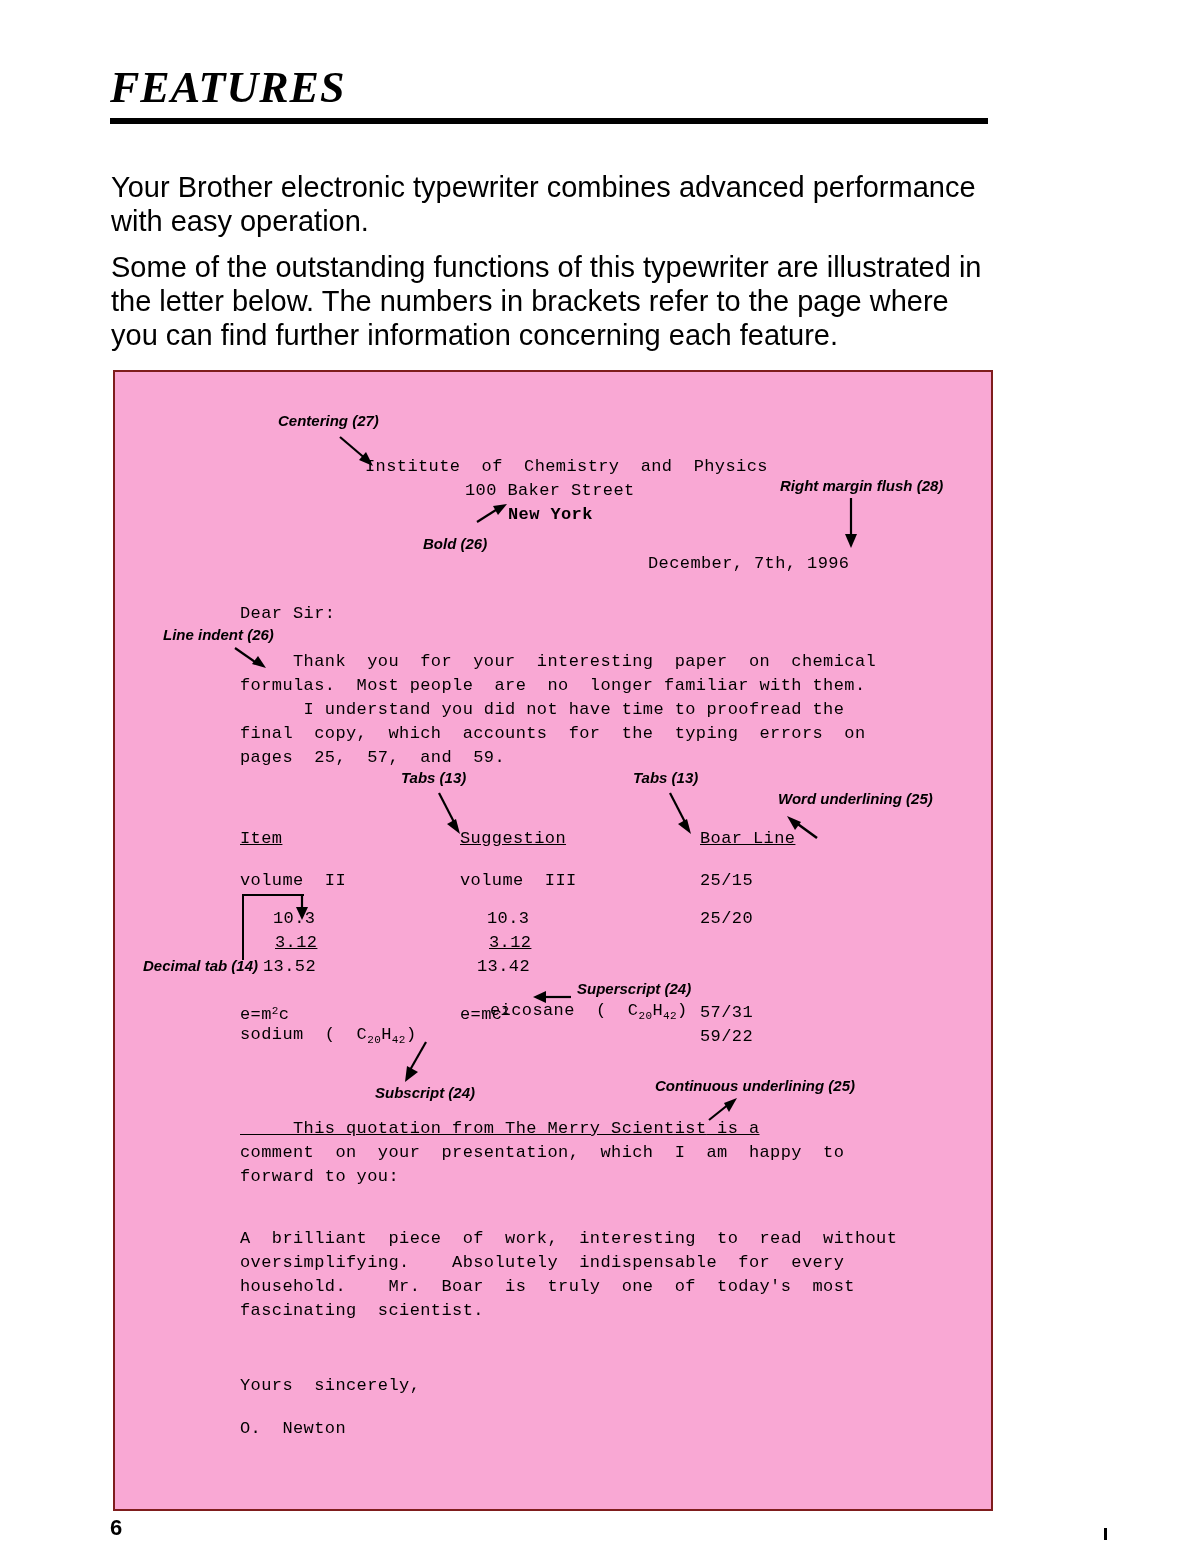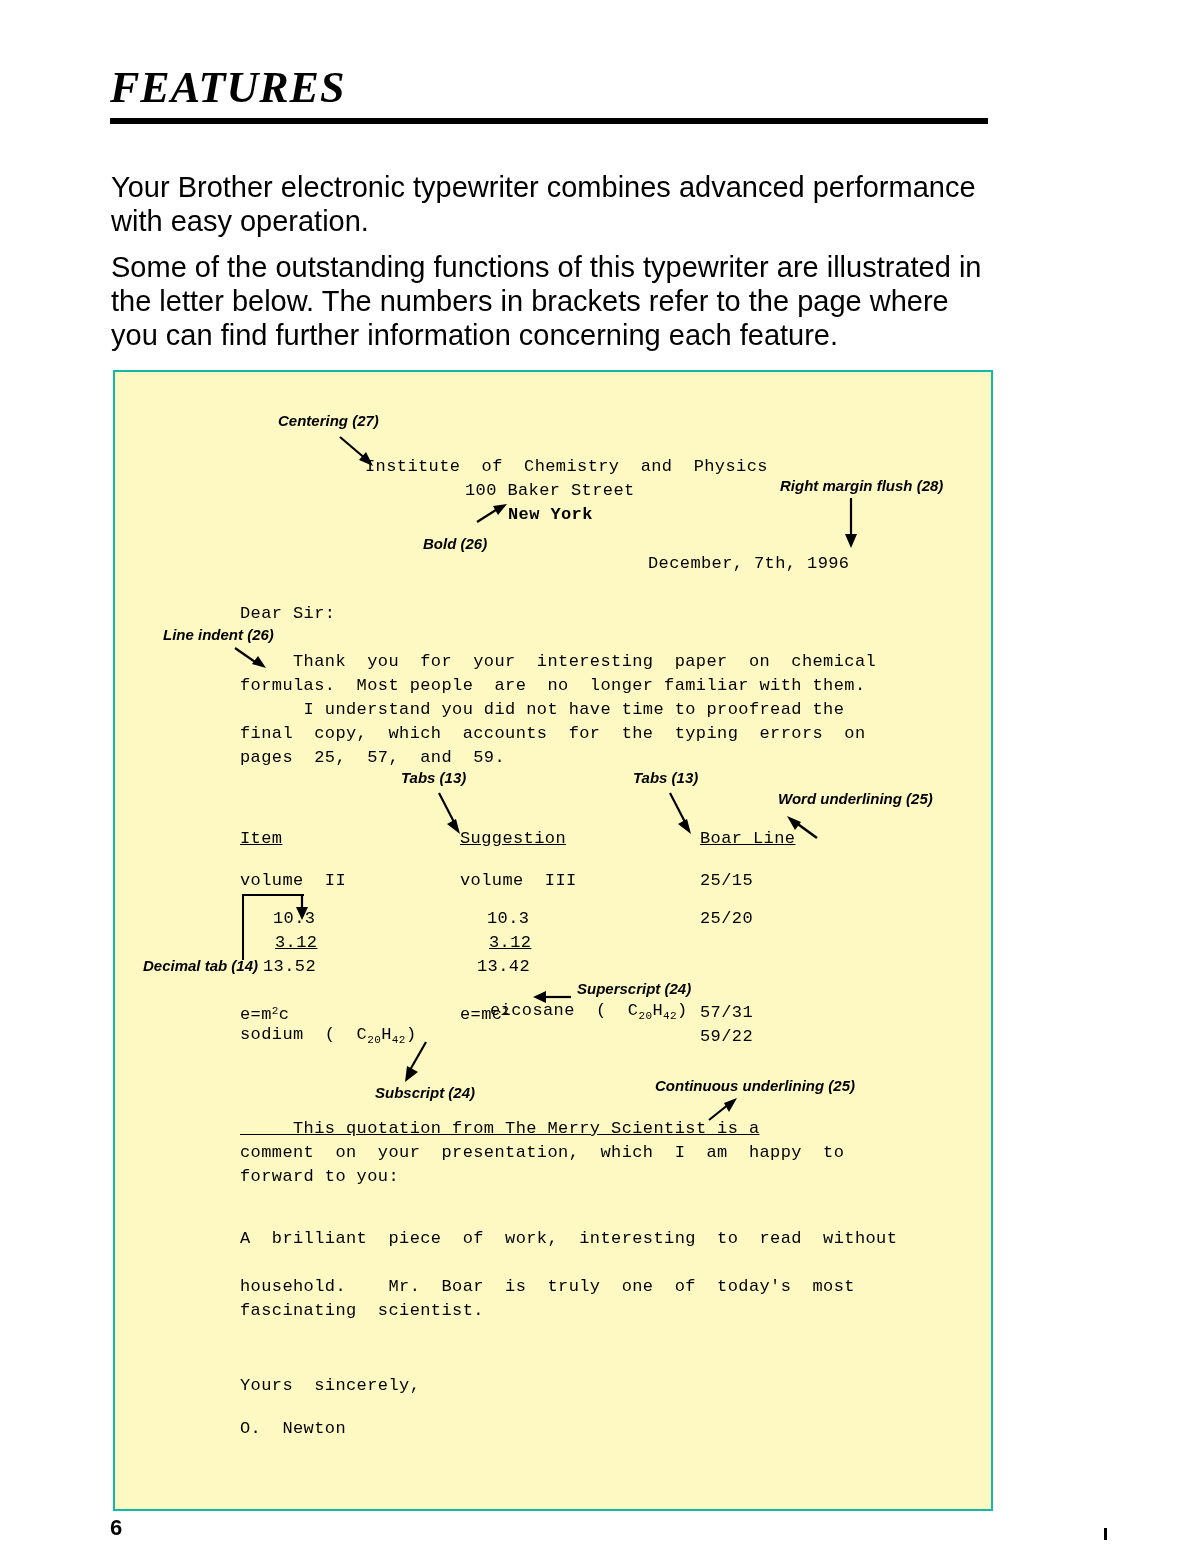--- a/index.html
+++ b/index.html
@@ -48,22 +48,22 @@
   #intro-1 { top: 170px; }
   #intro-2 { top: 250px; }
 
   
   #letter-frame {
     position: absolute;
     left: 113px;
     top: 370px;
     width: 876px;
     height: 1137px;
-    border: 2px solid #14b8a6;
-    background: #fef9c3;
+    border: 2px solid #7f1d1d;
+    background: #f9a8d4;
   }
 
   
   .mono {
     position: absolute;
     font-family: "Liberation Mono", monospace;
     font-size: 17px;
     line-height: 24px;
     white-space: pre;
     letter-spacing: 0.4px;
@@ -228,20 +228,21 @@
   <svg class="arrow" style="left:592px; top:724px;" width="34" height="26" viewBox="0 0 34 26">
     <line x1="2" y1="24" x2="22" y2="8" stroke="#000" stroke-width="2.2"></line>
     <polygon points="30,2 17,7 22,16" fill="#000"></polygon>
   </svg>
 
   <div class="mono" style="left:125px; top:745px;text-decoration:underline;"><span>     This quotation from </span><span class="u">The Merry Scientist</span><span> is a</span></div>
   <div class="mono" style="left:125px; top:769px;">comment  on  your  presentation,  which  I  am  happy  to</div>
   <div class="mono" style="left:125px; top:793px;">forward to you:</div>
 
   <div class="mono" style="left:125px; top:855px;">A  brilliant  piece  of  work,  interesting  to  read  without</div>
+  <div class="mono" style="left:125px; top:879px;">oversimplifying.    Absolutely  indispensable  for  every</div>
   <div class="mono" style="left:125px; top:903px;">household.    Mr.  Boar  is  truly  one  of  today's  most</div>
   <div class="mono" style="left:125px; top:927px;">fascinating  scientist.</div>
 
   <div class="mono" style="left:125px; top:1002px;">Yours  sincerely,</div>
   <div class="mono" style="left:125px; top:1045px;">O.  Newton</div>
 
 </div>
 
 <div id="page-number">6</div>
 <div id="corner-tick"></div>

